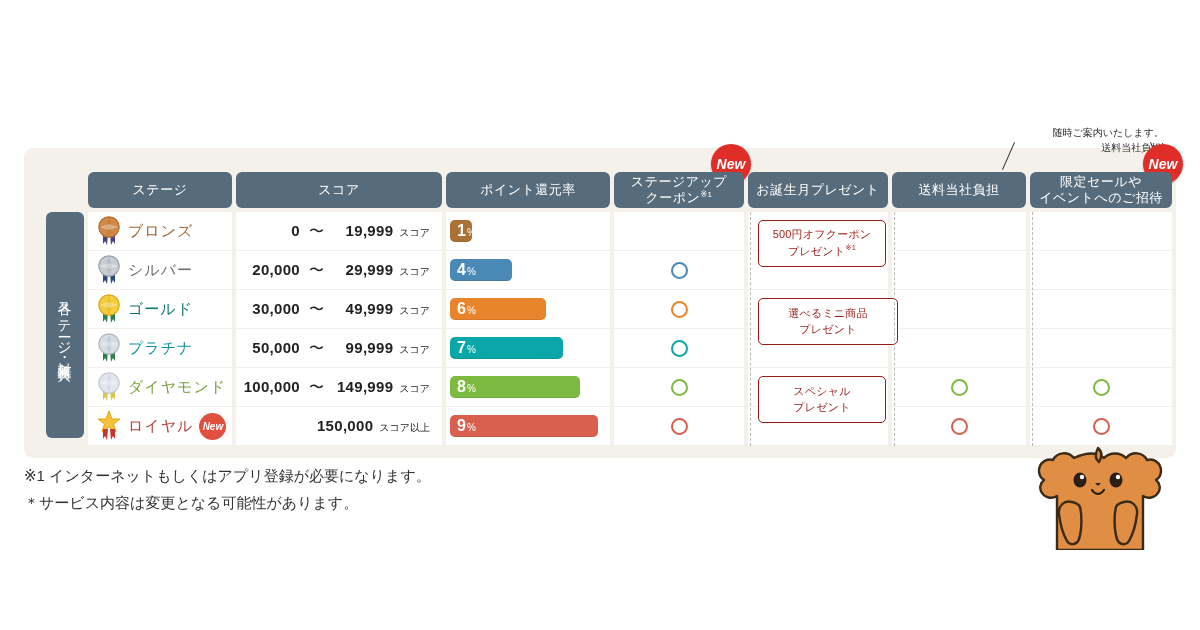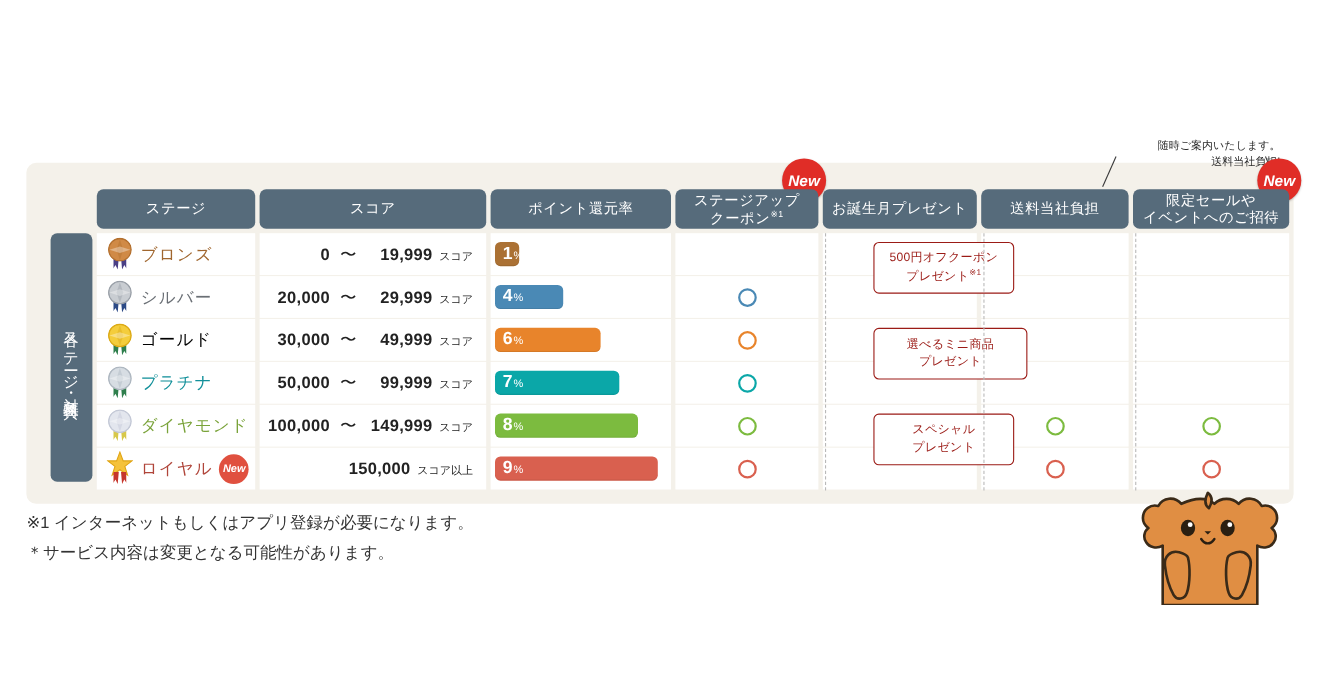--- a/index.html
+++ b/index.html
@@ -84,21 +84,21 @@
     margin-left:4px;box-shadow:inset 0 -1px 0 rgba(0,0,0,.08);}
   .bar .num{font-size:16px;font-weight:bold;line-height:22px;}
   .bar .pct{font-size:10px;margin-left:1px;}
 
   
   .circ{width:17px;height:17px;border-radius:50%;border:2.6px solid #888;box-sizing:border-box;}
 
   
   .gift{position:absolute;box-sizing:border-box;border:1.6px solid #9b1b16;border-radius:5px;background:#fff;
     display:flex;align-items:center;justify-content:center;text-align:center;
-    color:#9b1b16;font-size:11px;line-height:1.45;letter-spacing:.2px;margin-left:36px;}
+    color:#9b1b16;font-size:11px;line-height:1.45;letter-spacing:.2px;}
   .gift small{font-size:7.5px;vertical-align:super;}
 
   
   .dash{position:absolute;top:0;width:0;border-left:1px dashed #b9b9b9;}
 
   
   .notes{position:absolute;left:24px;top:462px;font-size:15px;color:#333;line-height:1.8;}
 
   
   .dog{position:absolute;left:1012px;top:440px;width:172px;height:110px;}
@@ -237,21 +237,21 @@
                 <svg class="rib" viewBox="0 0 12 11">
                   <path d="M0 0h5l-1 11-2-4-2 3z" fill="#2f7f4d"></path>
                   <path d="M12 0H7l1 11 2-4 2 3z" fill="#2f7f4d"></path>
                 </svg>
                 <svg class="disc" viewBox="0 0 22 22">
                   <circle cx="11" cy="11" r="10.2" fill="#f4cd3c" stroke="#dcaa16" stroke-width="1.2"></circle>
                   <path d="M11 1.5 L14 11 L11 20.5 L8 11 Z" fill="#dcaa16" opacity=".45"></path>
                   <path d="M1.5 11 L11 8 L20.5 11 L11 14 Z" fill="#ffffff" opacity=".35"></path>
                 </svg>
               </span>
-              <span class="stage-name" style="color:#000000">ゴールド</span>
+              <span class="stage-name" style="color:#0f766e">ゴールド</span>
             </span>
           </div>
           <div class="td c-score">
             <span class="score-in">
               <span class="lo">30,000</span>
               <span class="tilde">〜</span>
               <span class="hi">49,999</span>
               <span class="unit">スコア</span>
             </span>
           </div>

